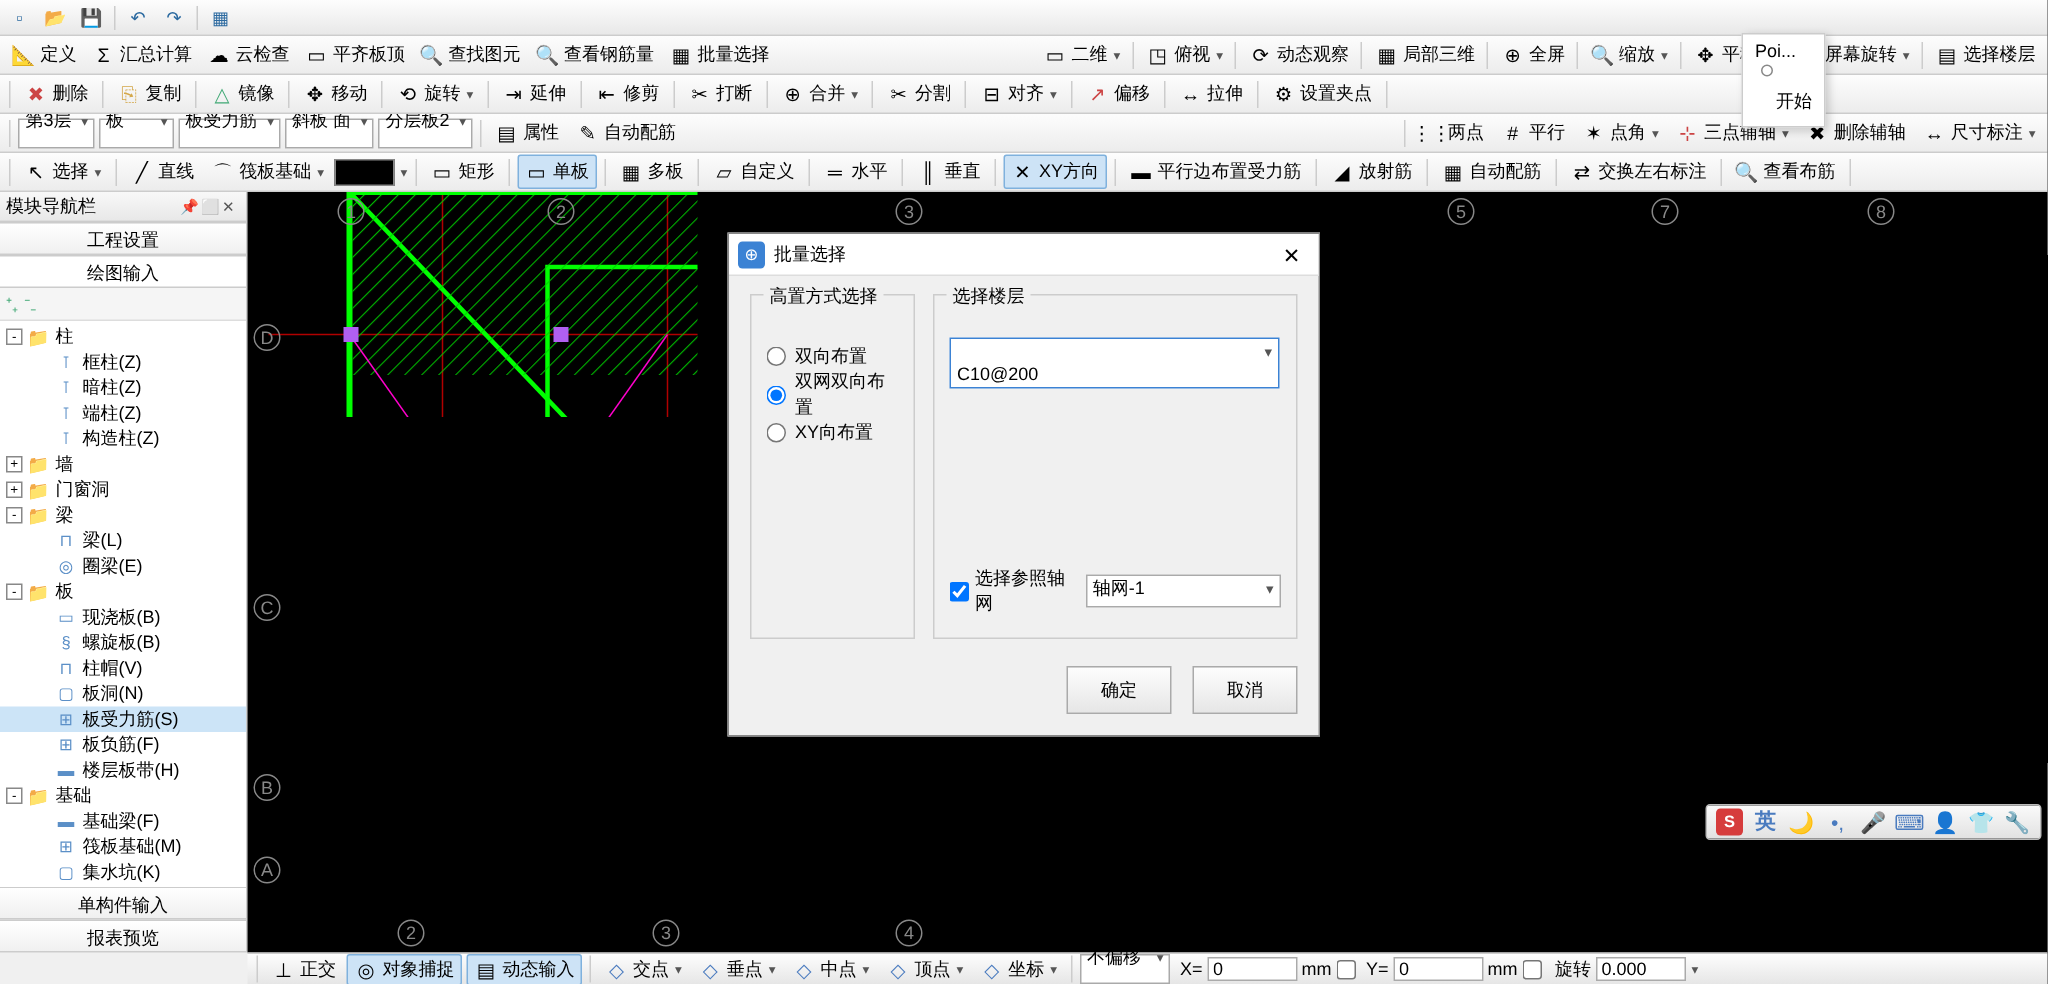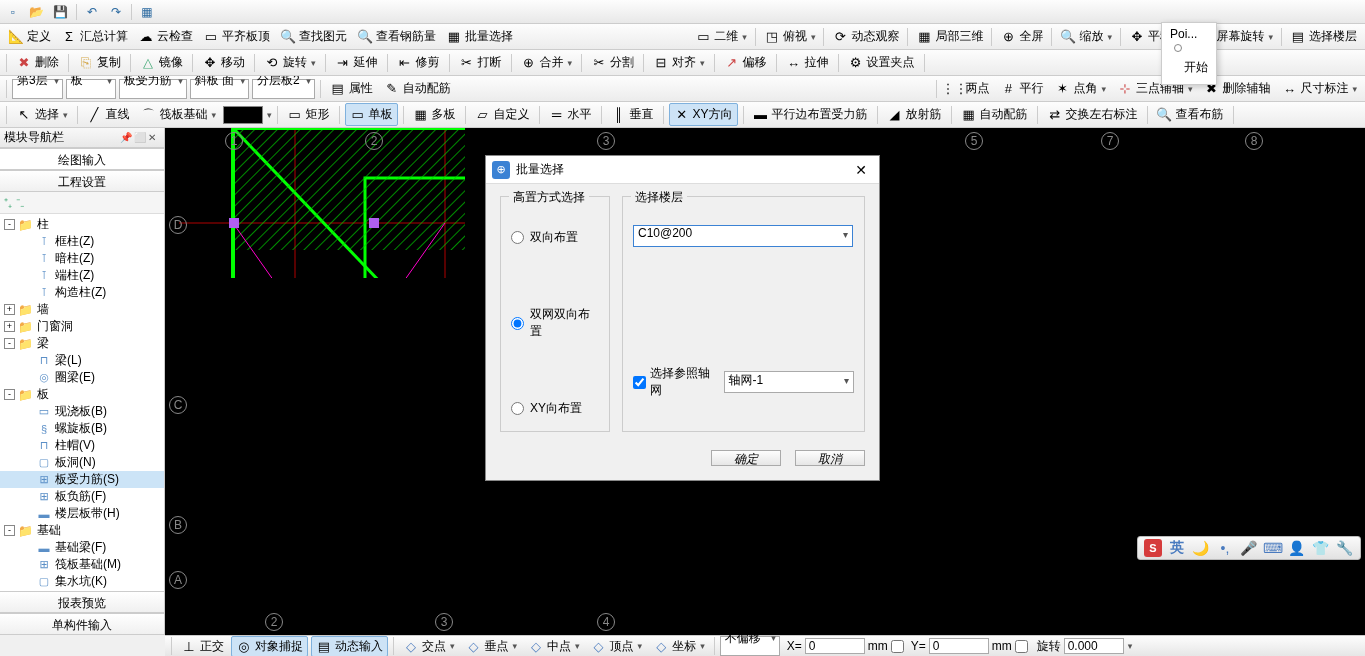--- a/index.html
+++ b/index.html
@@ -47,31 +47,31 @@
 .sb-field { height: 16px; border: 1px solid #aaa; background: #fff; width: 60px; padding: 0 3px; }
 
 
 .dialog { position: absolute; left: 485px; top: 155px; width: 395px; background: #f0f0f0; border: 1px solid #888; box-shadow: 2px 2px 8px rgba(0,0,0,.3); z-index: 10; }
 .dlg-title { height: 28px; background: #fff; display: flex; align-items: center; padding: 0 6px; border-bottom: 1px solid #ddd; }
 .dlg-title .tico { width: 18px; height: 18px; background: #3b82d4; border-radius: 3px; margin-right: 6px; display: flex; align-items: center; justify-content: center; color: #fff; font-size: 11px; }
 .dlg-title .close { margin-left: auto; width: 24px; text-align: center; cursor: pointer; font-size: 14px; }
 .dlg-body { padding: 12px 14px; display: flex; gap: 12px; }
 .dlg-group { border: 1px solid #ccc; padding: 10px 10px 14px; position: relative; }
 .dlg-group-title { position: absolute; top: -8px; left: 8px; background: #f0f0f0; padding: 0 4px; }
-.radio-col { width: 110px; display: flex; flex-direction: column; gap: 60px; padding-top: 32px;}
+.radio-col { width: 110px; display: flex; flex-direction: column; padding-top: 32px;}
 .radio-item { display: flex; align-items: center; gap: 6px; }
 .radio-item input { width: 13px; height: 13px; }
 .info-col { flex: 1; padding-top: 28px; }
-.dlg-input { width: 220px; height: 22px; border: 1px solid #3b82d4; padding: 0 4px; background: #fff; position: relative; }
+.dlg-input { width: 220px; height: 22px; border: 1px solid #3b82d4; padding: 16px 4px; background: #fff; position: relative; }
 .dlg-input::after { content: "▾"; position: absolute; right: 4px; top: 3px; color: #555; font-size: 10px;}
 .dlg-row { display: flex; align-items: center; gap: 8px; margin-top: 8px; }
 .dlg-select { height: 22px; border: 1px solid #aaa; background: #fff; width: 140px; padding: 0 4px; position: relative; }
 .dlg-select::after { content: "▾"; position: absolute; right: 4px; top: 3px; color: #555; font-size: 10px;}
 .dlg-btns { display: flex; justify-content: flex-end; gap: 14px; padding: 6px 14px 14px; }
-.dlg-btn { width: 70px; height: 16px; border: 1px solid #aaa; background: linear-gradient(#fdfdfd,#e6e6e6); cursor: pointer; font-style: italic; }
+.dlg-btn { width: 70px; height: 32px; border: 1px solid #aaa; background: linear-gradient(#fdfdfd,#e6e6e6); cursor: pointer; }
 
 .tooltip-pop { position: absolute; right: 148px; top: 22px; background: #fff; border: 1px solid #ccc; box-shadow: 2px 2px 6px rgba(0,0,0,.2); padding: 4px 8px 8px; z-index: 20; width: 56px; }
 .tooltip-pop .t1 { font-size: 11px; }
 .tooltip-pop .t2 { text-align: right; margin-top: 6px; }
 .tooltip-pop .circ { width: 8px; height: 8px; border: 1px solid #888; border-radius: 50%; display: inline-block; margin-left: 4px; vertical-align: middle;}
 
 .ime-bar { position: absolute; right: 4px; bottom: 96px; height: 24px; background: linear-gradient(#fafafa,#e2e2e2); border: 1px solid #bbb; border-radius: 3px; display: flex; align-items: center; gap: 6px; padding: 0 6px; z-index: 5;}
 .ime-ico { width: 18px; height: 18px; display: flex; align-items: center; justify-content: center; font-size: 14px; color: #4a7bbf;}
 .ime-red { background: #d63c3c; color: #fff; border-radius: 3px; font-size: 11px; font-weight: bold;}
 
@@ -382,22 +382,22 @@
 <div class="main-area">
   <div class="left-panel">
     <div class="panel-title">
       <span>模块导航栏</span>
       <span class="ctrls">
         <span class="ctrl">📌</span>
         <span class="ctrl">⬜</span>
         <span class="ctrl">✕</span>
       </span>
     </div>
+    <div class="panel-tab">工程设置</div>
     <div class="panel-tab active">绘图输入</div>
-    <div class="panel-tab">工程设置</div>
     <div class="tree-tools">
       <span style="color:#4a7">⁺₊</span>
       <span style="color:#4a7">⁻₋</span>
     </div>
     <div class="tree" id="tree">
         <div class="tree-node">
           <span class="tree-spacer" style="width: 4px;"></span>
           <span class="tree-toggle">-</span>
           <span class="tree-icon folder">📁</span>
           <span>柱</span>
@@ -527,22 +527,22 @@
           <span style="width: 14px; display: inline-block;"></span>
           <span class="tree-icon leaf-icon">▢</span>
           <span>集水坑(K)</span>
         </div>
         <div class="tree-node">
           <span class="tree-spacer" style="width: 22px;"></span>
           <span style="width: 14px; display: inline-block;"></span>
           <span>柱墩(Y)</span>
         </div>
       </div>
+    <div class="panel-tab">单构件输入</div>
     <div class="panel-tab">报表预览</div>
-    <div class="panel-tab">单构件输入</div>
   </div>
 
   <div class="canvas">
     <svg class="drawing">
 
       <line x1="14" y1="95" x2="1200" y2="95" stroke="#b00000"></line>
       <line x1="14" y1="275" x2="1200" y2="275" stroke="#b00000"></line>
       <line x1="14" y1="395" x2="1200" y2="395" stroke="#b00000"></line>
       <line x1="14" y1="450" x2="1200" y2="450" stroke="#b00000"></line>
       <line x1="68" y1="0" x2="68" y2="500" stroke="#b00000"></line>

